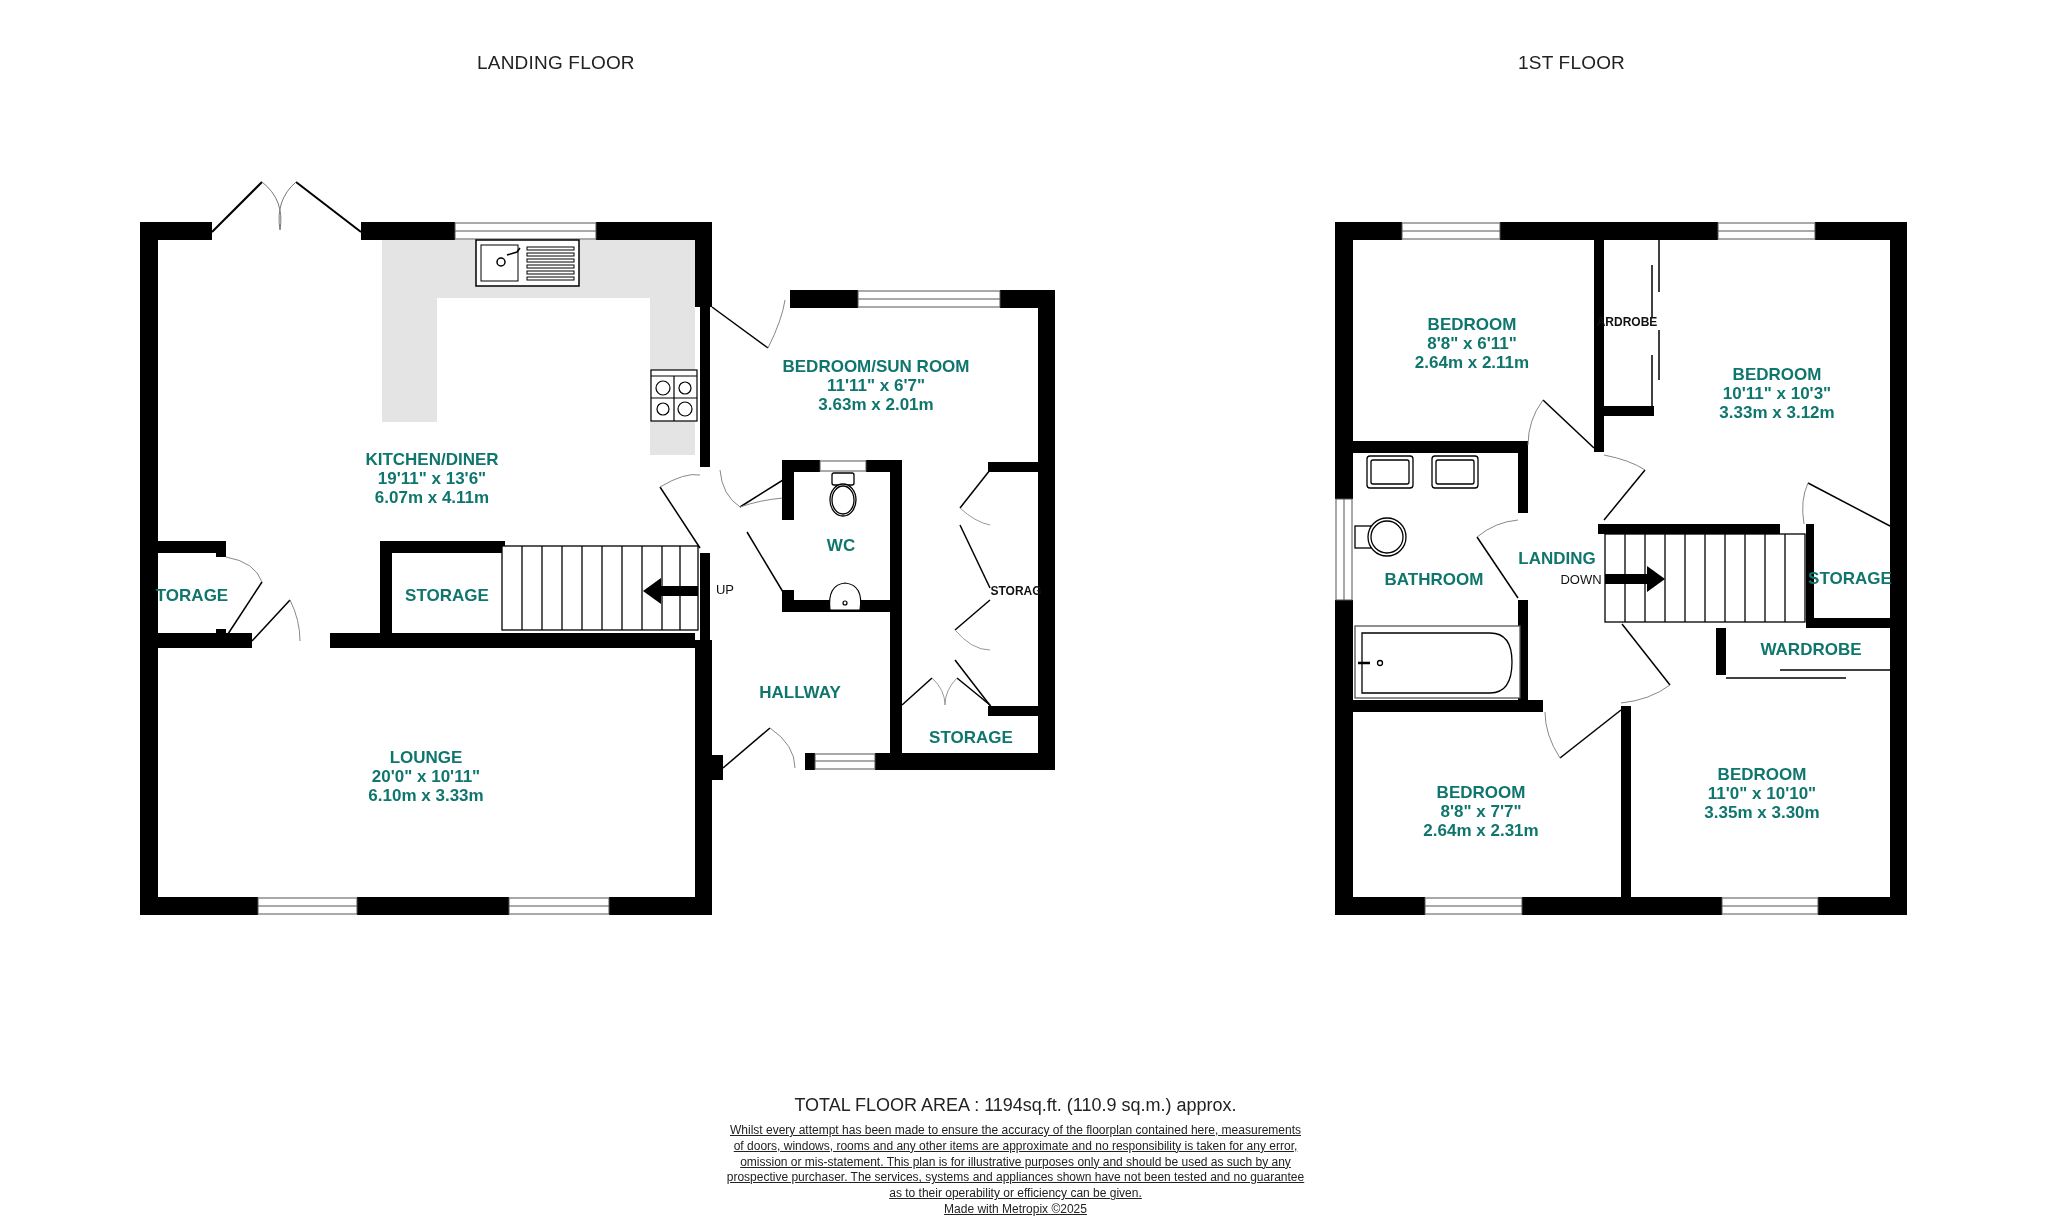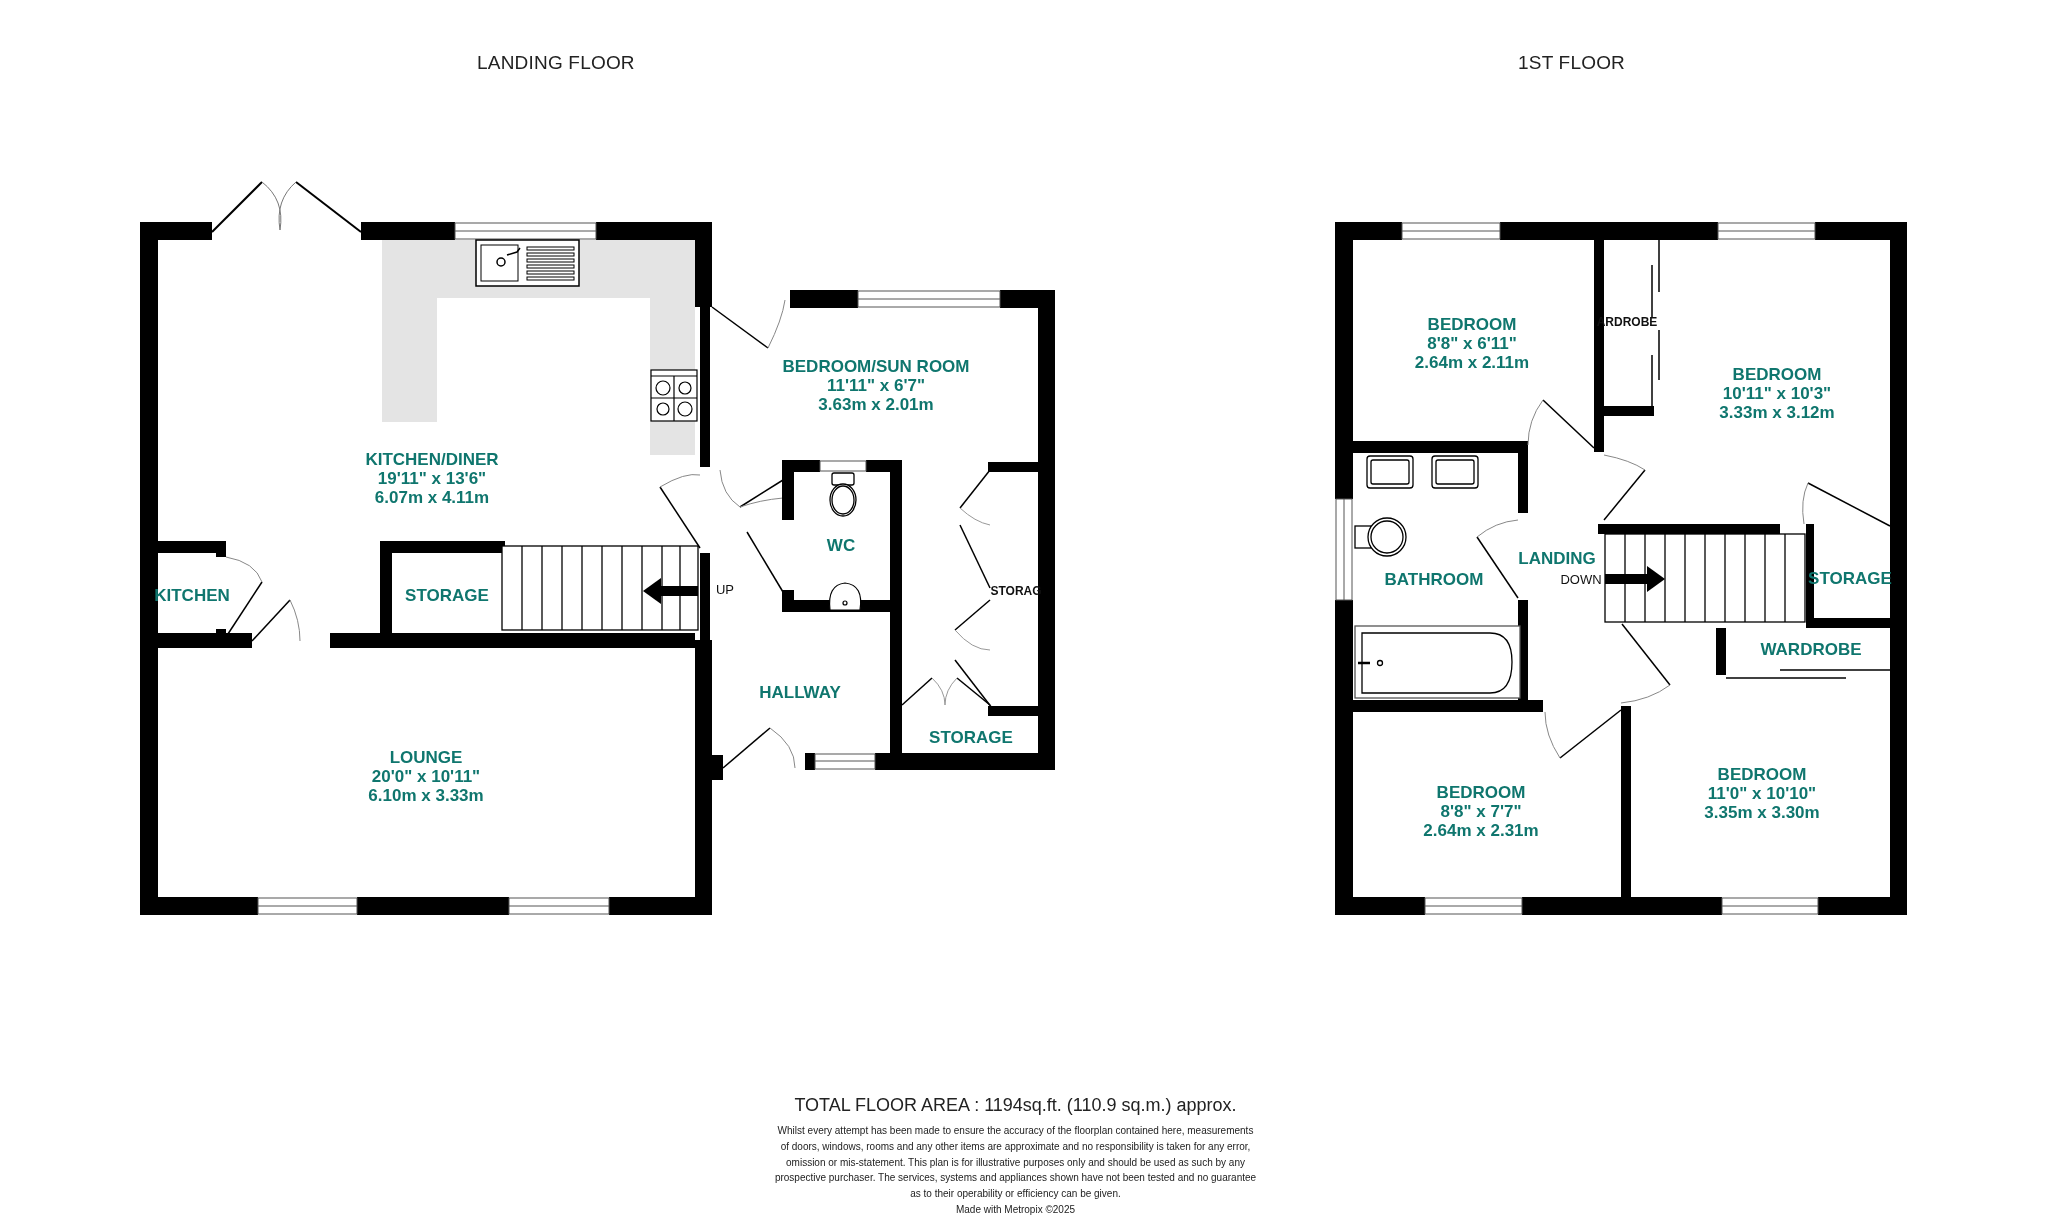--- a/index.html
+++ b/index.html
@@ -5,21 +5,21 @@
   html, body { margin:0; padding:0; background:#ffffff; }
   body { width:2048px; height:1218px; position:relative; overflow:hidden; font-family:"Liberation Sans", sans-serif; color:#111; }
   .floor-title { position:absolute; font-size:19px; color:#222; letter-spacing:0.2px; }
   svg.plan { position:absolute; left:0; top:0; }
   .room-label { position:absolute; text-align:center; font-weight:bold; font-size:17px; line-height:19px; color:#0f766e; transform:translateX(-50%); white-space:nowrap; }
   .room-label .dim { font-weight:bold; font-size:17px; display:block; }
   .small-label { position:absolute; font-size:13px; color:#111; transform:translateX(-50%); white-space:nowrap; }
   .tiny-label { position:absolute; font-size:12px; font-weight:bold; color:#111; transform:translateX(-50%); white-space:nowrap; }
   .footer { position:absolute; left:0; width:2031px; text-align:center; }
   .total-area { top:1095px; font-size:18px; color:#222; }
-  .disclaimer { top:1123px; font-size:10px; line-height:15.8px; color:#222; }
+  .disclaimer { top:1123px; font-size:12px; line-height:15.8px; color:#222;text-decoration:underline; }
   .disclaimer span { display:block; }
 </style>
 </head>
 <body>
 
 <div class="floor-title" style="left:477px; top:52px;">LANDING FLOOR</div>
 <div class="floor-title" style="left:1518px; top:52px;">1ST FLOOR</div>
 
 <svg class="plan" width="2048" height="1218" viewBox="0 0 2048 1218">
 
@@ -320,21 +320,21 @@
   <span class="dim">11'11"  x 6'7"</span>
   <span class="dim">3.63m  x 2.01m</span>
 </div>
 <div class="room-label" style="left:426px; top:748px;">
   <span>LOUNGE</span>
   <span class="dim">20'0"  x 10'11"</span>
   <span class="dim">6.10m  x 3.33m</span>
 </div>
 <div class="room-label" style="left:841px; top:536px;">WC</div>
 <div class="room-label" style="left:800px; top:683px;">HALLWAY</div>
-<div class="room-label" style="left:192px; top:586px;">KITCHEN</div>
+<div class="room-label" style="left:192px; top:586px;">TORAGE</div>
 <div class="room-label" style="left:447px; top:586px;">STORAGE</div>
 <div class="tiny-label" style="left:1016px; top:584px;">STORAG</div>
 <div class="room-label" style="left:971px; top:728px;">STORAGE</div>
 <div class="small-label" style="left:725px; top:582px;">UP</div>
 
 <div class="room-label" style="left:1472px; top:315px;">
   <span>BEDROOM</span>
   <span class="dim">8'8"  x 6'11"</span>
   <span class="dim">2.64m  x 2.11m</span>
 </div>

